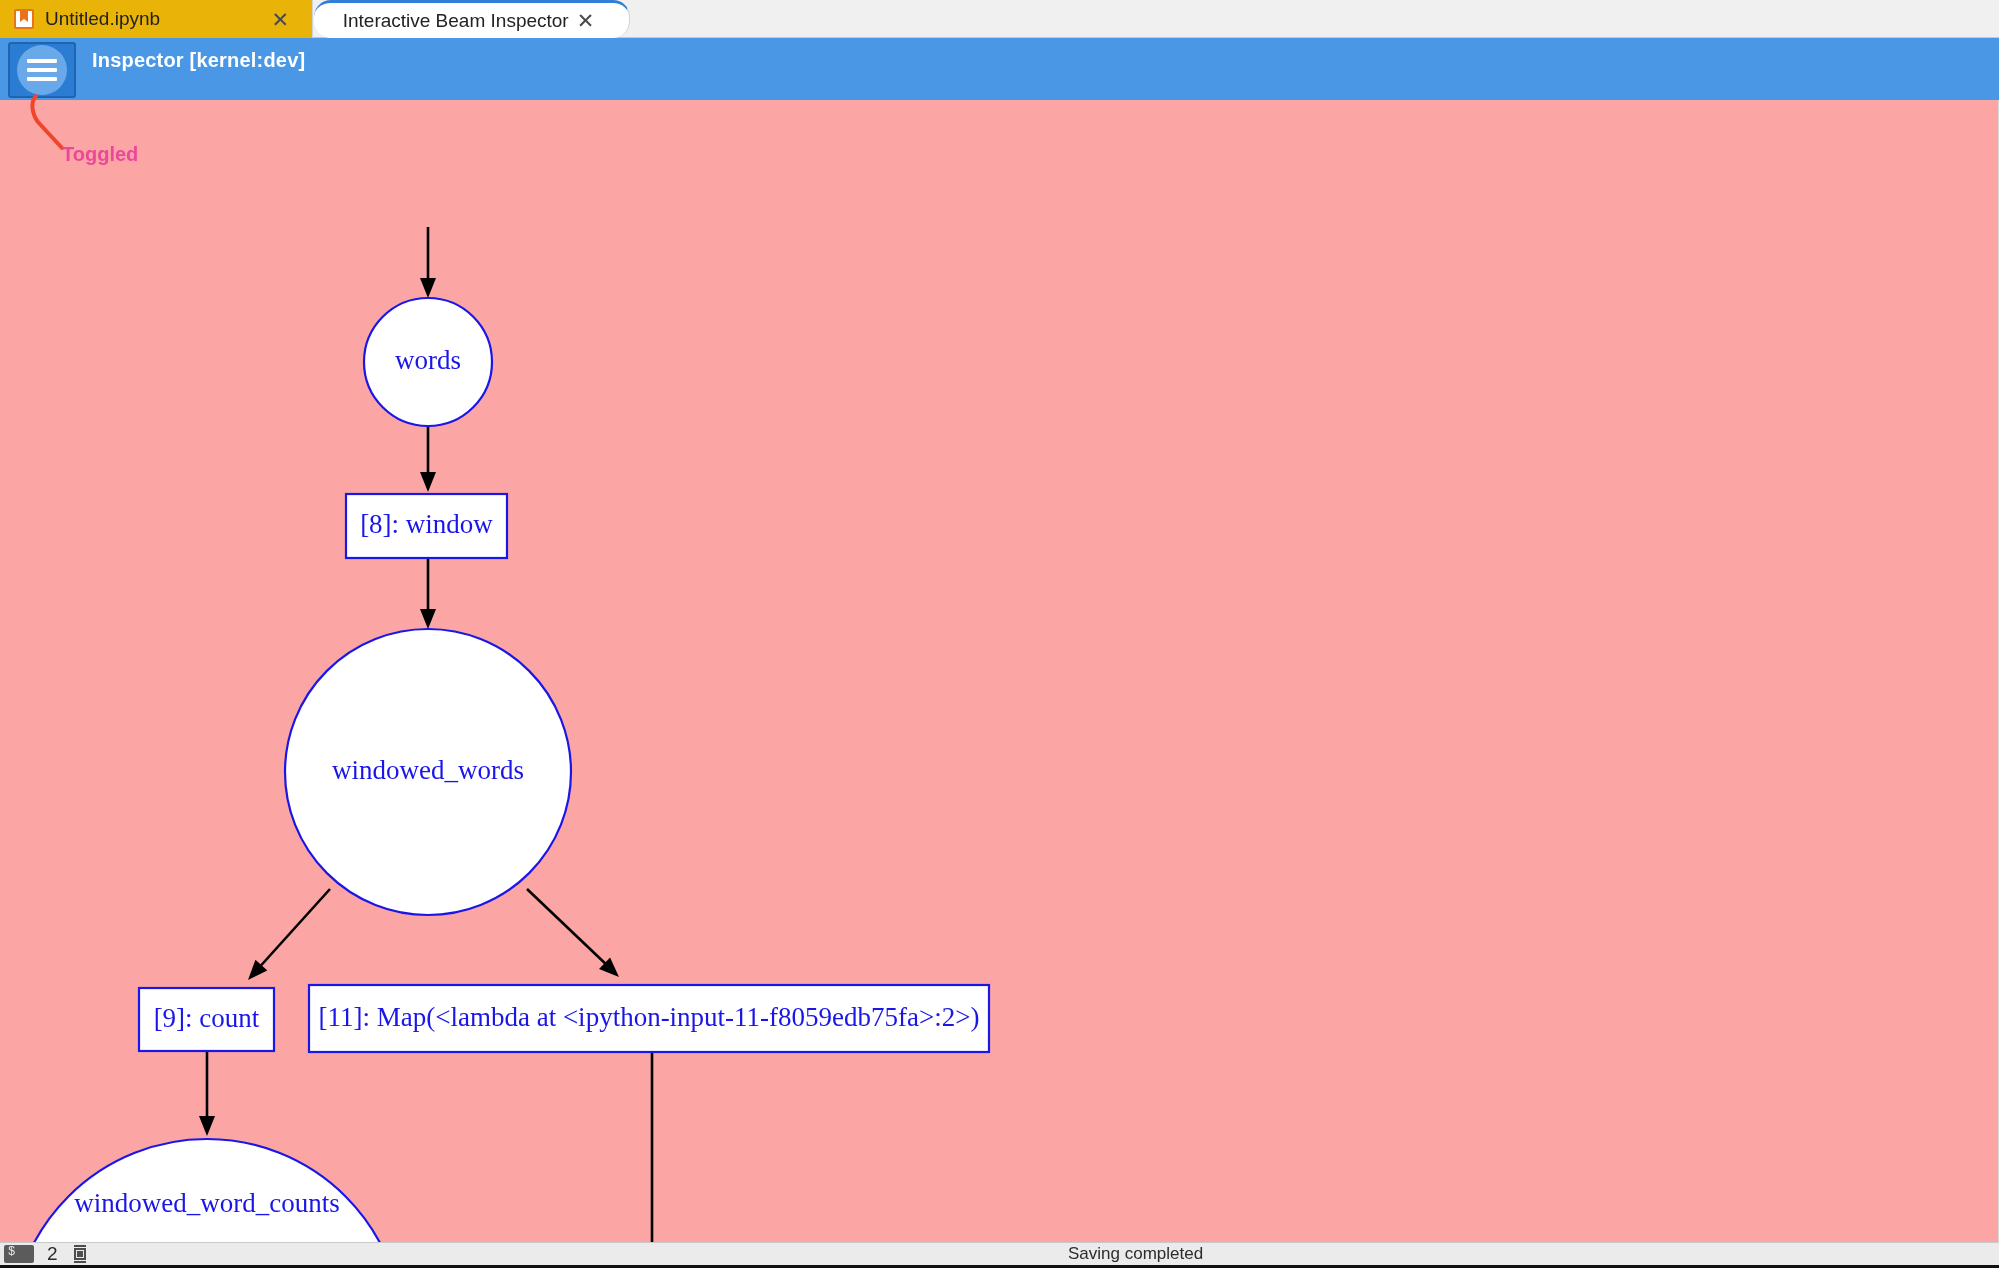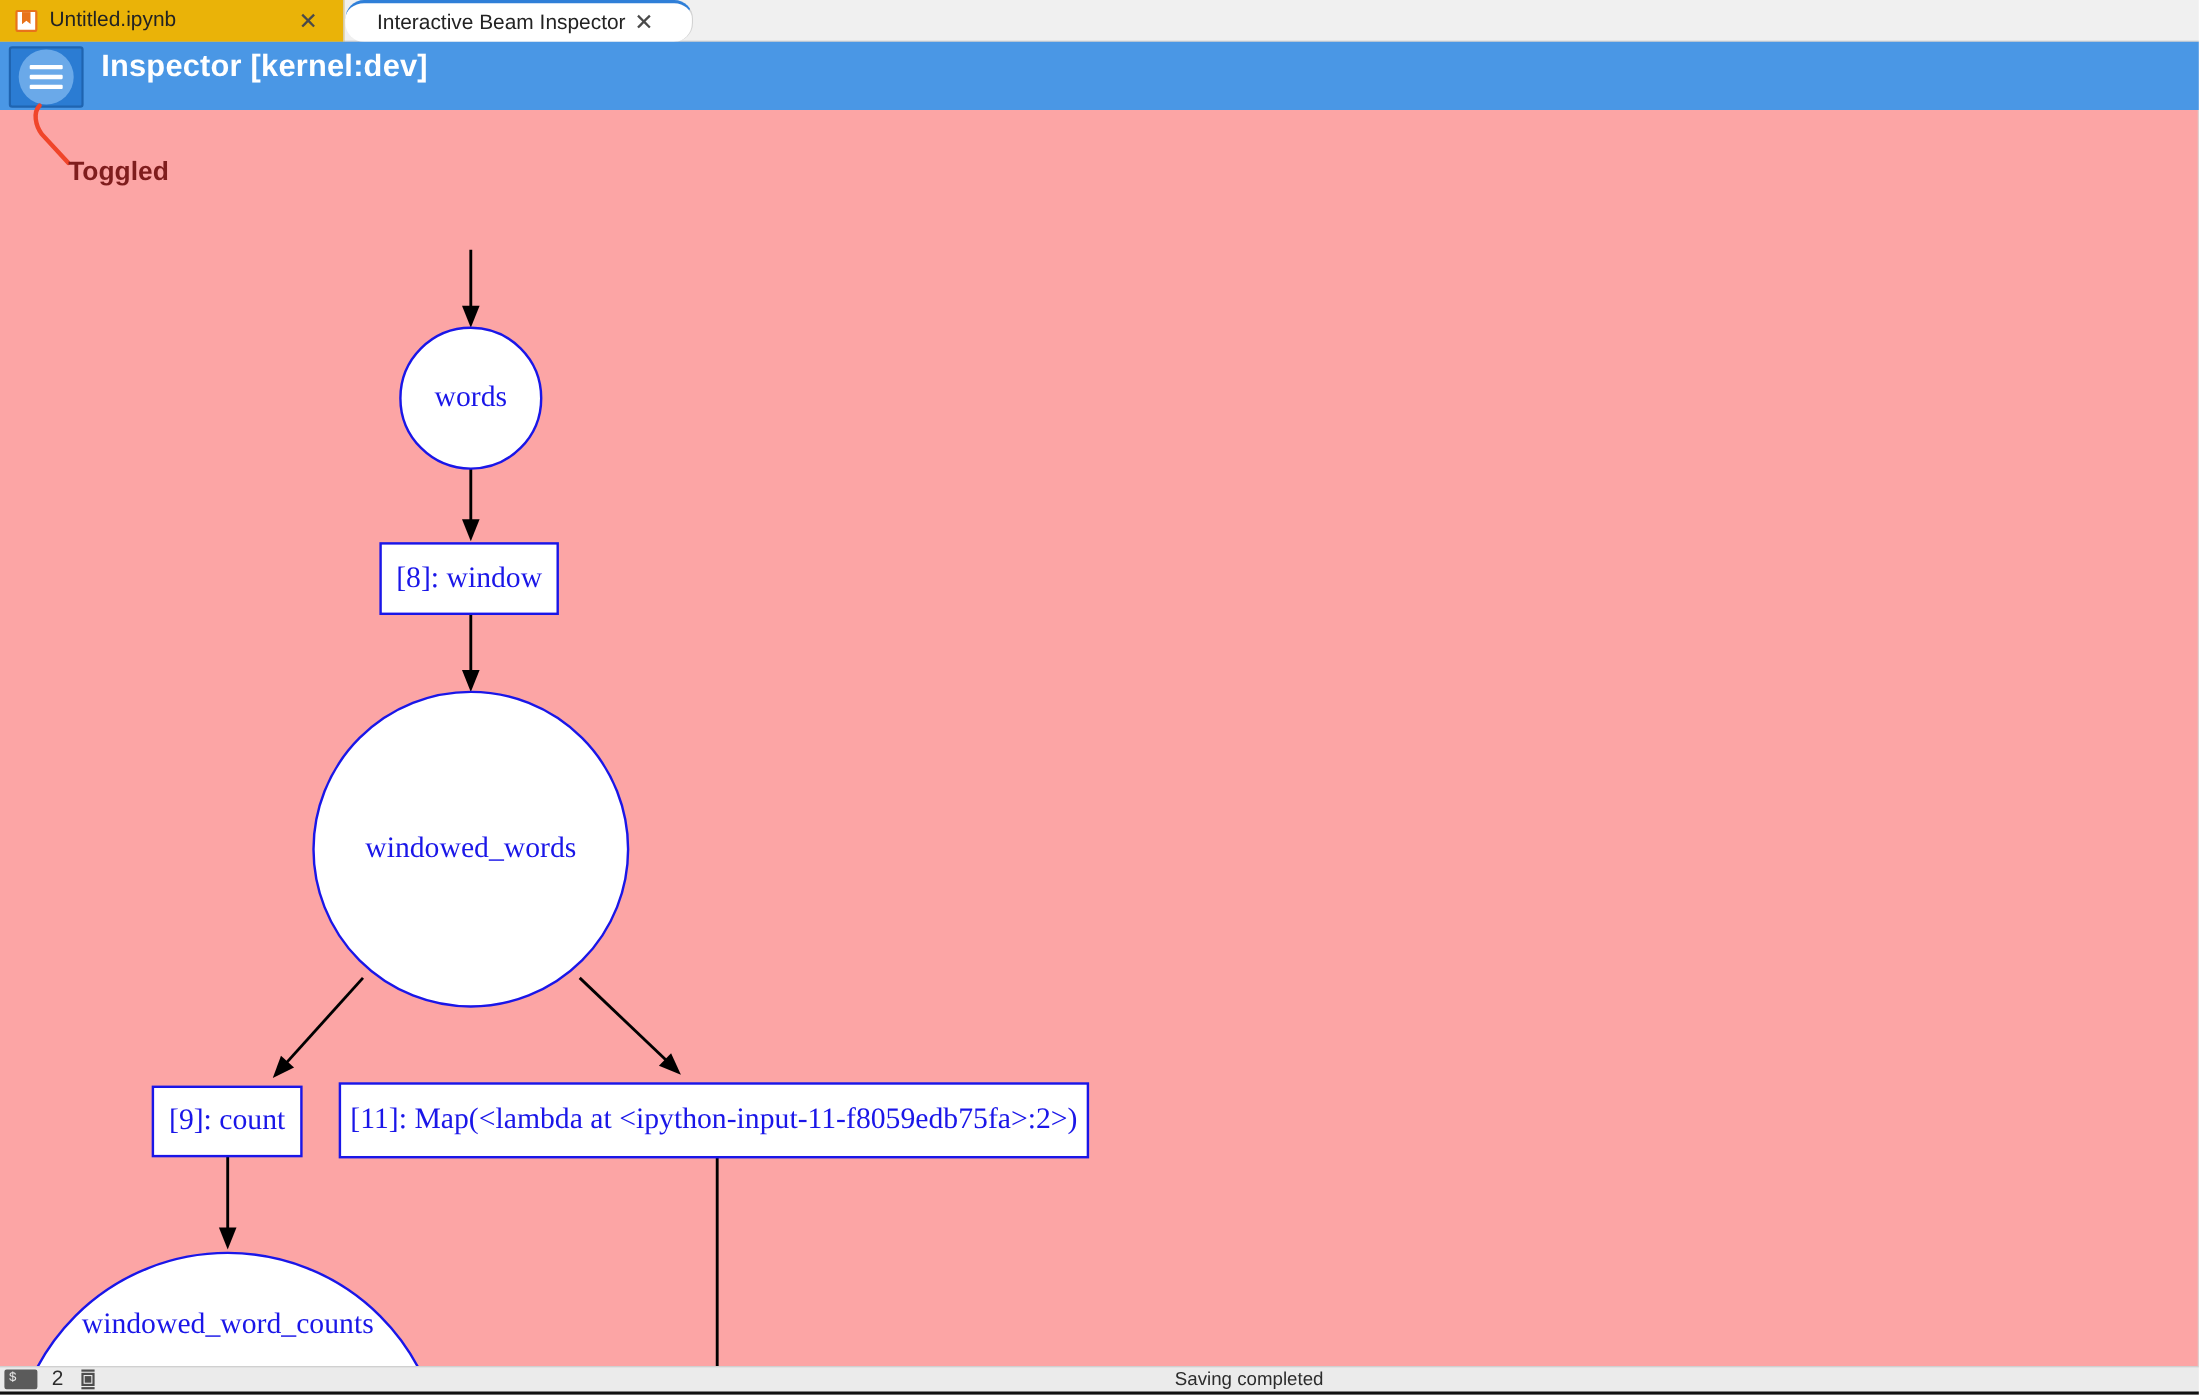--- a/index.html
+++ b/index.html
@@ -126,21 +126,21 @@
     border-radius: 1px;
   }
   #header-title {
     position: absolute;
     left: 92px;
     top: 0;
     height: 44px;
     display: flex;
     align-items: center;
     color: #ffffff;
-    font-size: 28px;
+    font-size: 20px;
     font-weight: bold;
     letter-spacing: 0.2px;
   }
 
   
   #canvas {
     position: absolute;
     left: 0; top: 100px;
     width: 1999px;
     height: 1142px;
@@ -164,22 +164,22 @@
   
   #annotation {
     position: absolute;
     left: 0; top: 88px;
     width: 230px; height: 120px;
     pointer-events: none;
   }
   #annotation .ann-label {
     position: absolute;
     left: 62px; top: 55px;
-    color: #7f1d1d;
-    font-size: 24px;
+    color: #ec4899;
+    font-size: 20px;
     font-weight: bold;
     font-family: "Liberation Sans", sans-serif;
   }
 
   
   #statusbar {
     position: absolute;
     left: 0; bottom: 0;
     width: 1999px;
     height: 26px;

